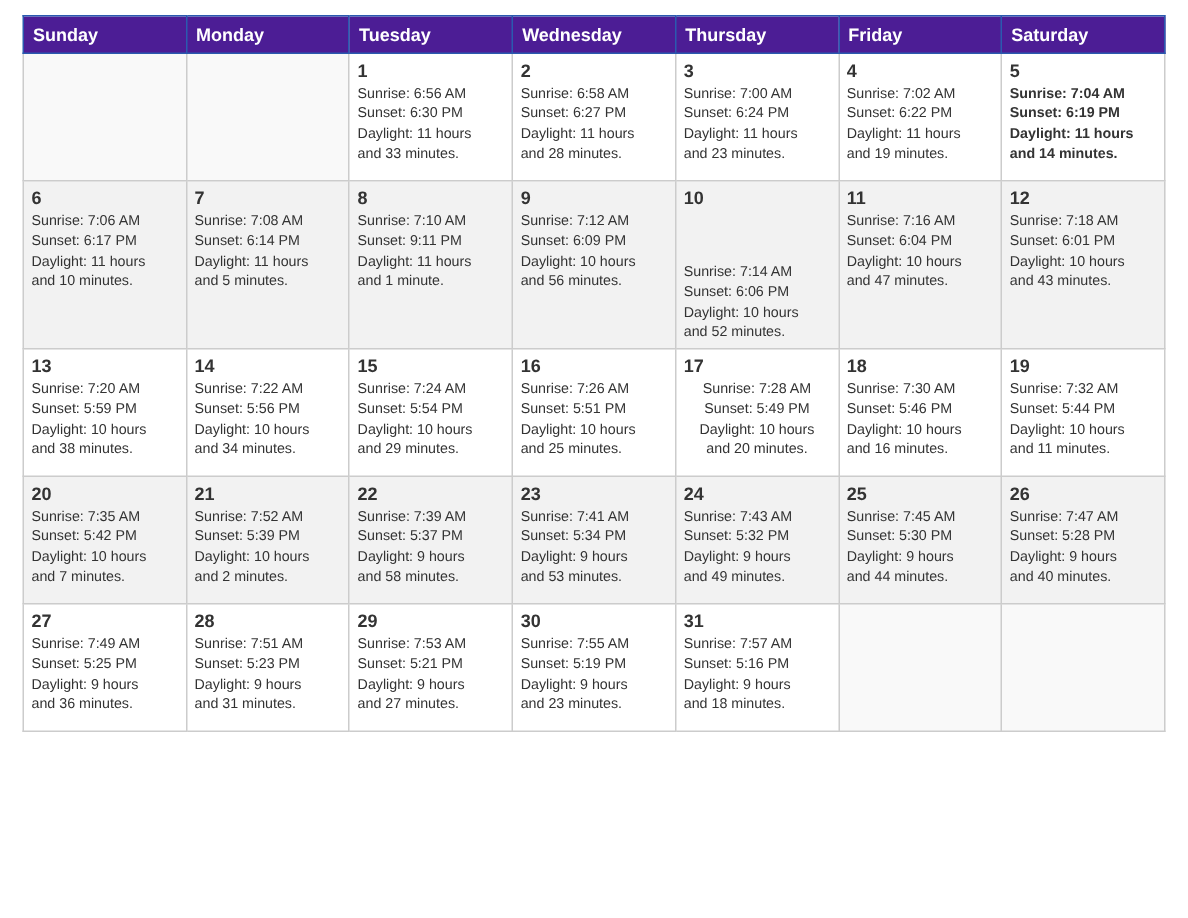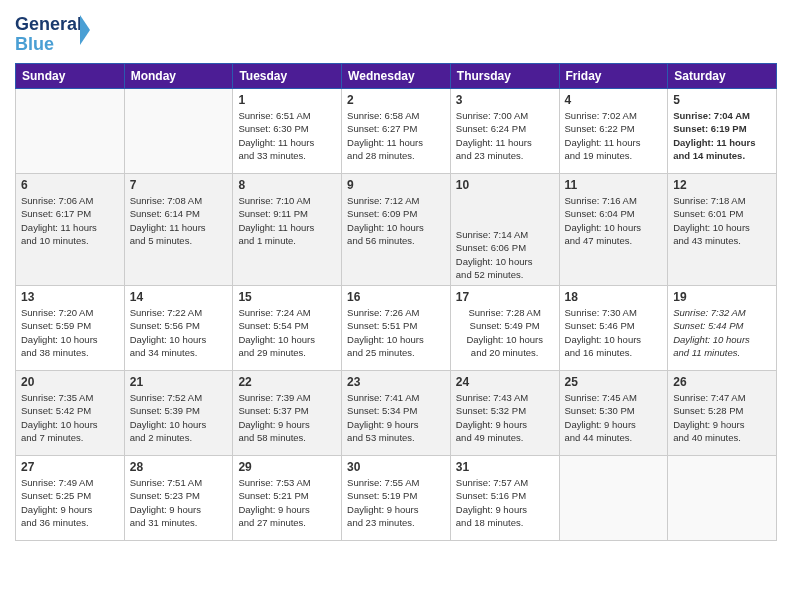--- a/index.html
+++ b/index.html
@@ -75,52 +75,39 @@
       color: #333;
     }
     .row-shaded td {
       background: #f2f2f2;
     }
   </style>
 </head>
 <body>
 
 <div class="container">
-  <div class="header">
-    <div class="logo">
-        <svg width="80" height="45">
-          <text x="0" y="20" font-size="18" font-weight="bold" fill="#1a3a6e" font-family="Arial">General</text>
-          <text x="0" y="40" font-size="18" font-weight="bold" fill="#4a9fd4" font-family="Arial">Blue</text>
-          <polygon points="65,5 75,20 65,35" fill="#4a9fd4"></polygon>
-        </svg>
-      </div>
-    <div class="title-area">
-      <div class="month-title"></div>
-      <div class="location"></div>
-    </div>
-  </div>
   <table class="calendar">
     <thead>
       <tr>
       <th>Sunday</th>
           <th>Monday</th>
           <th>Tuesday</th>
           <th>Wednesday</th>
           <th>Thursday</th>
           <th>Friday</th>
           <th>Saturday</th>
         </tr>
     </thead>
     <tbody id="calendar-body">
     <tr>
           <td class="empty"></td>
           <td class="empty"></td>
           <td>
             <span class="day-num">1</span>
-            <div class="day-info" style="white-space: pre-line;">Sunrise: 6:51 AM
+            <div class="day-info" style="white-space: pre-line;">Sunrise: 6:56 AM
 Sunset: 6:30 PM
 Daylight: 11 hours
 and 33 minutes.</div>
           </td>
           <td>
             <span class="day-num">2</span>
             <div class="day-info" style="white-space: pre-line;">Sunrise: 6:58 AM
 Sunset: 6:27 PM
 Daylight: 11 hours
 and 28 minutes.</div>
@@ -236,21 +223,21 @@
           </td>
           <td>
             <span class="day-num">18</span>
             <div class="day-info" style="white-space: pre-line;">Sunrise: 7:30 AM
 Sunset: 5:46 PM
 Daylight: 10 hours
 and 16 minutes.</div>
           </td>
           <td>
             <span class="day-num">19</span>
-            <div class="day-info" style="white-space: pre-line; font-style: italic;">Sunrise: 7:32 AM
+            <div class="day-info" style="white-space: pre-line;">Sunrise: 7:32 AM
 Sunset: 5:44 PM
 Daylight: 10 hours
 and 11 minutes.</div>
           </td>
         </tr>
         <tr class="row-shaded">
           <td>
             <span class="day-num">20</span>
             <div class="day-info" style="white-space: pre-line;">Sunrise: 7:35 AM
 Sunset: 5:42 PM

